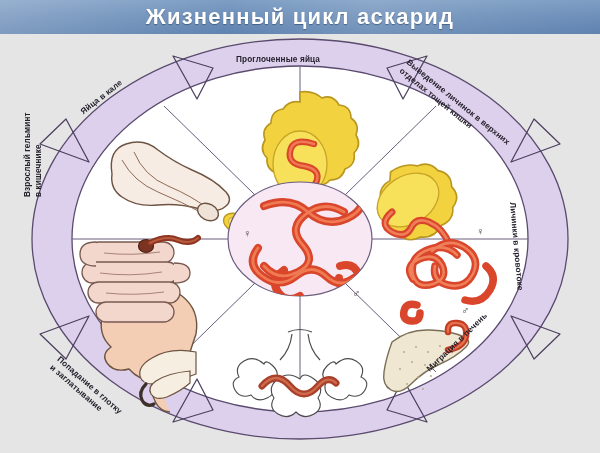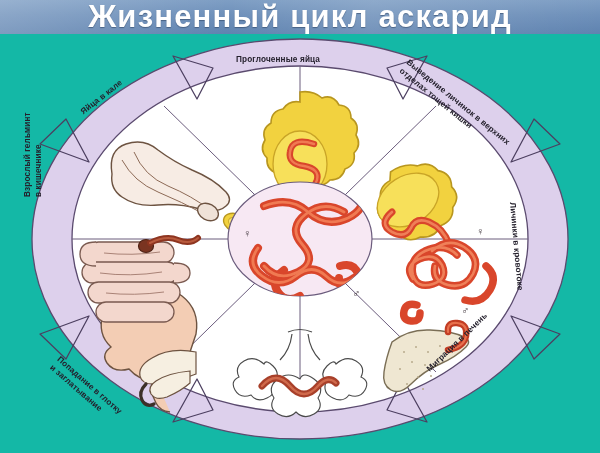--- a/index.html
+++ b/index.html
@@ -16,27 +16,27 @@
     background:linear-gradient(180deg,#7e9ec4 0%,#6e90ba 45%,#5f83b0 100%);
     display:flex;align-items:center;justify-content:center;
     box-sizing:border-box;
   }
   #title-banner::before{
     content:"";position:absolute;left:0;top:0;width:600px;height:34px;
     background:linear-gradient(95deg,rgba(255,255,255,.20) 0%,rgba(255,255,255,0) 38%,rgba(255,255,255,.13) 62%,rgba(255,255,255,0) 100%);
   }
   #title-text{
     position:relative;
-    font-size:31px;font-weight:bold;color:#ffffff;
+    font-size:22px;font-weight:bold;color:#ffffff;
     letter-spacing:1.2px;white-space:nowrap;
     text-shadow:0 1px 1px rgba(40,60,90,.55);
   }
 
   
-  #stage{position:absolute;left:0;top:34px;width:600px;height:419px;background:#14b8a6;}
+  #stage{position:absolute;left:0;top:34px;width:600px;height:419px;background:#e5e5e5;}
 
   
   .ring-label{
     position:absolute;
     font-size:8.2px;font-weight:bold;color:#24202c;
     line-height:1.28;text-align:center;white-space:nowrap;
     letter-spacing:.15px;
   }
   .ring-label.two{line-height:1.35;}
 

